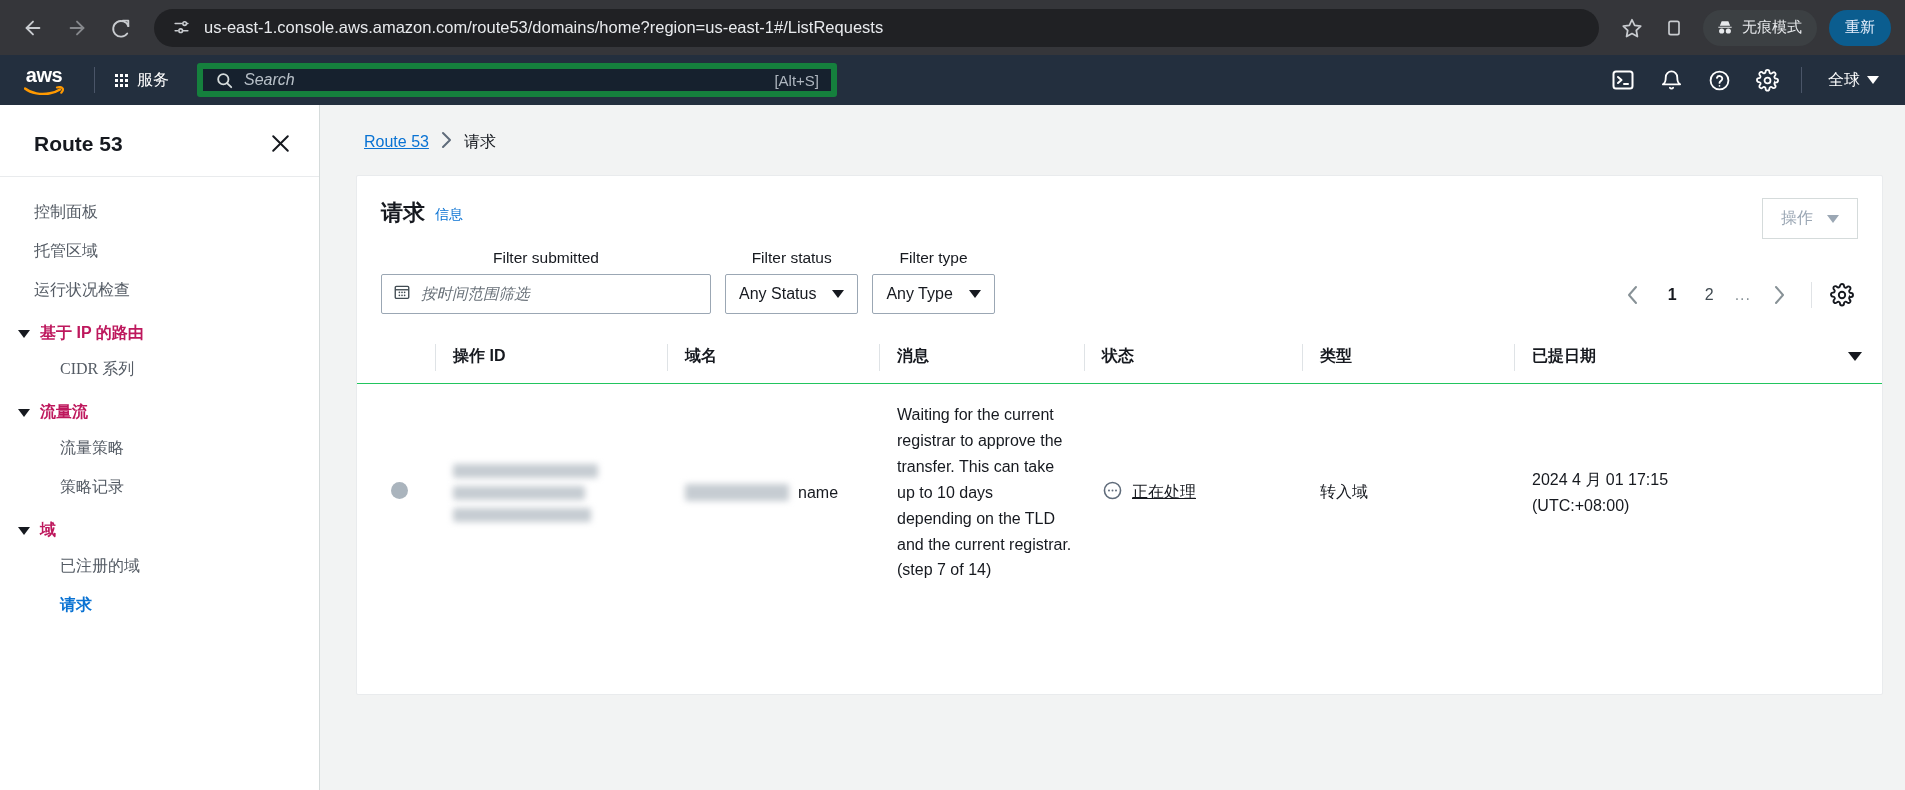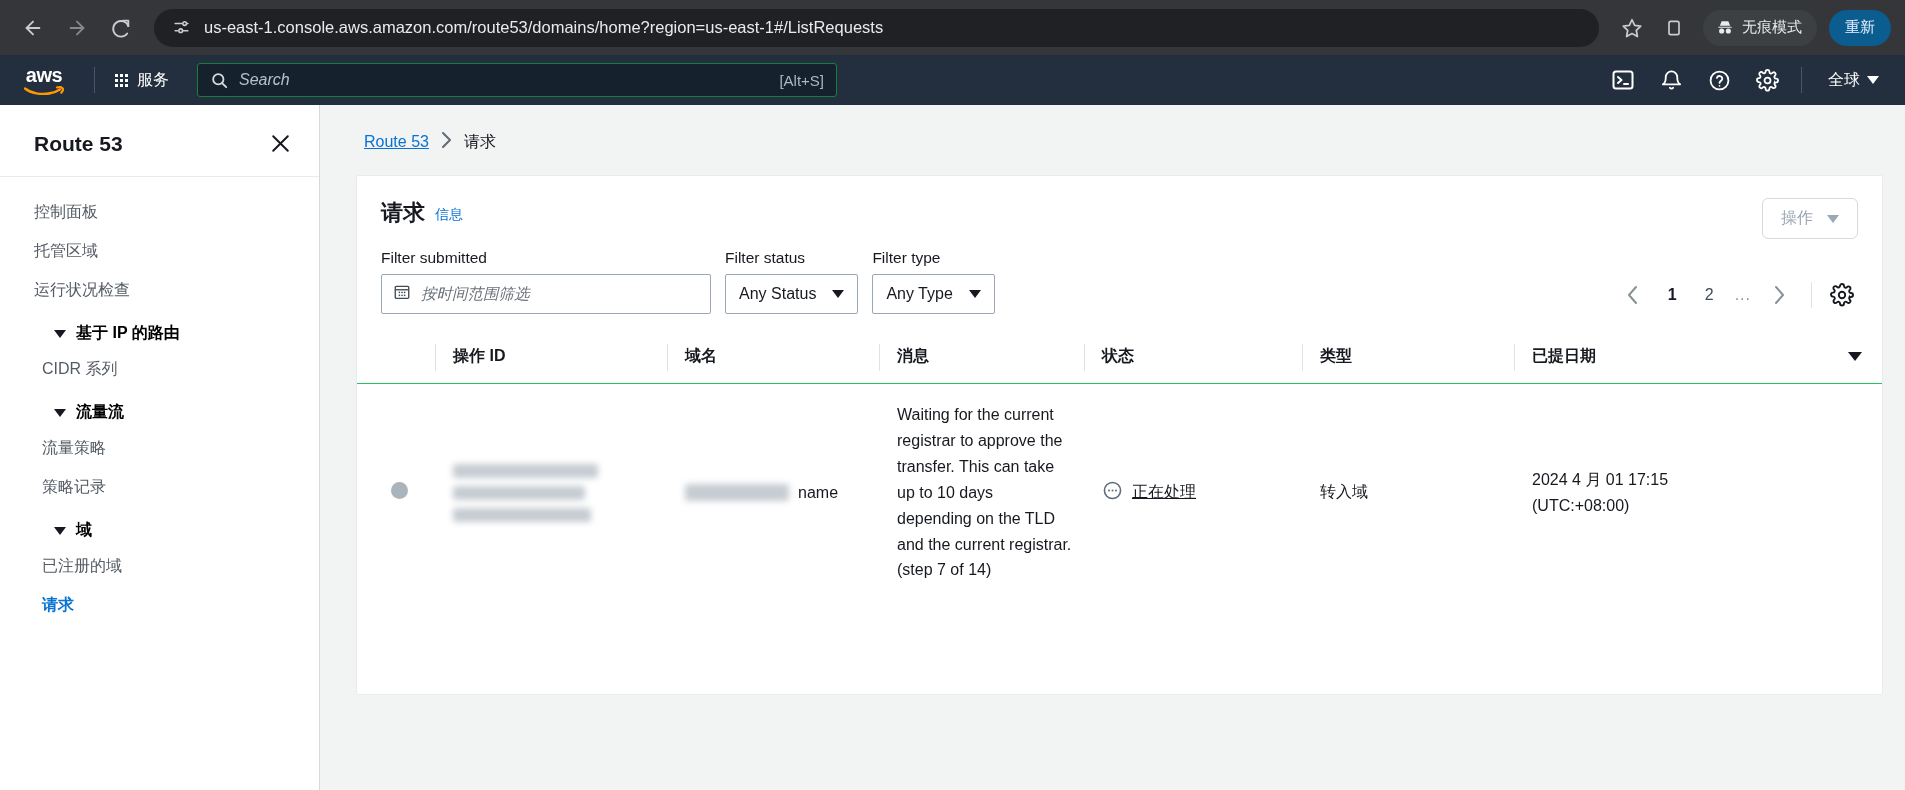--- a/index.html
+++ b/index.html
@@ -122,21 +122,21 @@
     grid-template-columns: repeat(3, 3px);
     grid-template-rows: repeat(3, 3px);
     gap: 2px;
   }
   .grid-icon i { background: #fff; display: block; width: 3px; height: 3px; }
   .search-wrap {
     flex: 0 0 auto;
     width: 640px;
     height: 34px;
     background: #16212e;
-    border: 1px solid #15803d;
+    border: 6px solid #15803d;
     border-radius: 3px;
     display: flex;
     align-items: center;
     padding: 0 12px;
     margin-left: 16px;
   }
   .search-wrap .s-icon { color: #d5dbdb; display: flex; margin-right: 10px; }
   .search-input-text {
     flex: 1 1 auto;
     color: #b8c0c8;
@@ -195,30 +195,29 @@
     padding: 9px 34px;
     font-size: 16px;
     color: #545b64;
   }
   .sb-item.active { color: #0972d3; font-weight: bold; }
   .sb-group {
     display: flex; align-items: center; gap: 10px;
     padding: 13px 34px 6px 18px;
     font-size: 16px;
     font-weight: bold;
-    color: #000000;
-    margin-left: 36px;
+    color: #be185d;
   }
   .caret {
     width: 0; height: 0;
     border-left: 6px solid transparent;
     border-right: 6px solid transparent;
     border-top: 8px solid #16191f;
   }
-  .sb-sub { padding-left: 42px; }
+  .sb-sub { padding-left: 60px; font-family: Liberation Serif, serif; }
 
   
   .main {
     flex: 1 1 auto;
     padding: 0 0 0 0;
     overflow: hidden;
     background: #f2f3f3;
   }
   .breadcrumb {
     display: flex;
@@ -253,40 +252,40 @@
     color: #0972d3;
     margin-left: 10px;
     padding-top: 8px;
   }
   .actions-btn {
     margin-left: auto;
     display: flex;
     align-items: center;
     gap: 14px;
     border: 1px solid #d5dbdb;
-    border-radius: 6px;
+    border-radius: 0;
     color: #9ba7b4;
     font-size: 16px;
     padding: 9px 18px;
     background: #fff;
   }
   .caret-sm {
     width: 0; height: 0;
     border-left: 6px solid transparent;
     border-right: 6px solid transparent;
     border-top: 8px solid #9ba7b4;
   }
 
   .filters {
     display: flex;
     align-items: flex-end;
     padding: 10px 24px 0 24px;
     gap: 14px;
   }
-  .fgroup { display: flex; flex-direction: column; }
+  .fgroup { display: flex; flex-direction: column; text-align: center; }
   .flabel {
     font-size: 15.5px;
     color: #16191f;
     margin-bottom: 7px;
   }
   .date-input {
     width: 330px;
     height: 40px;
     border: 1px solid #9ba7b4;
     border-radius: 2px;

